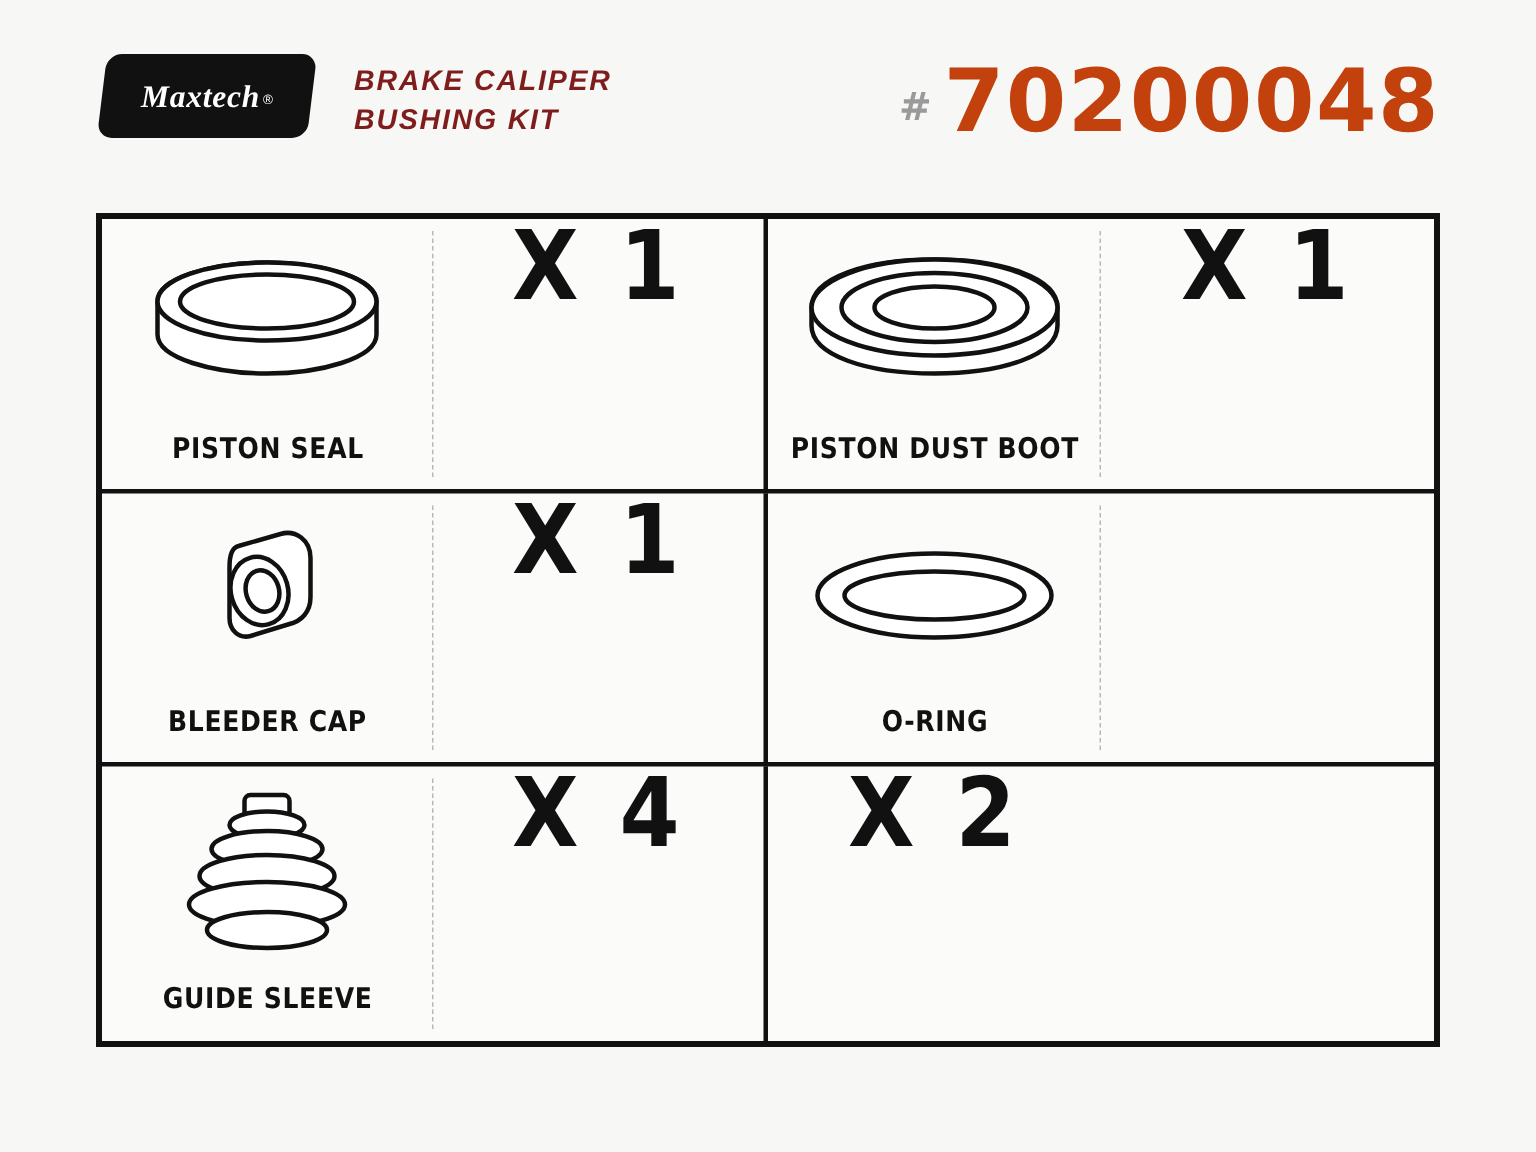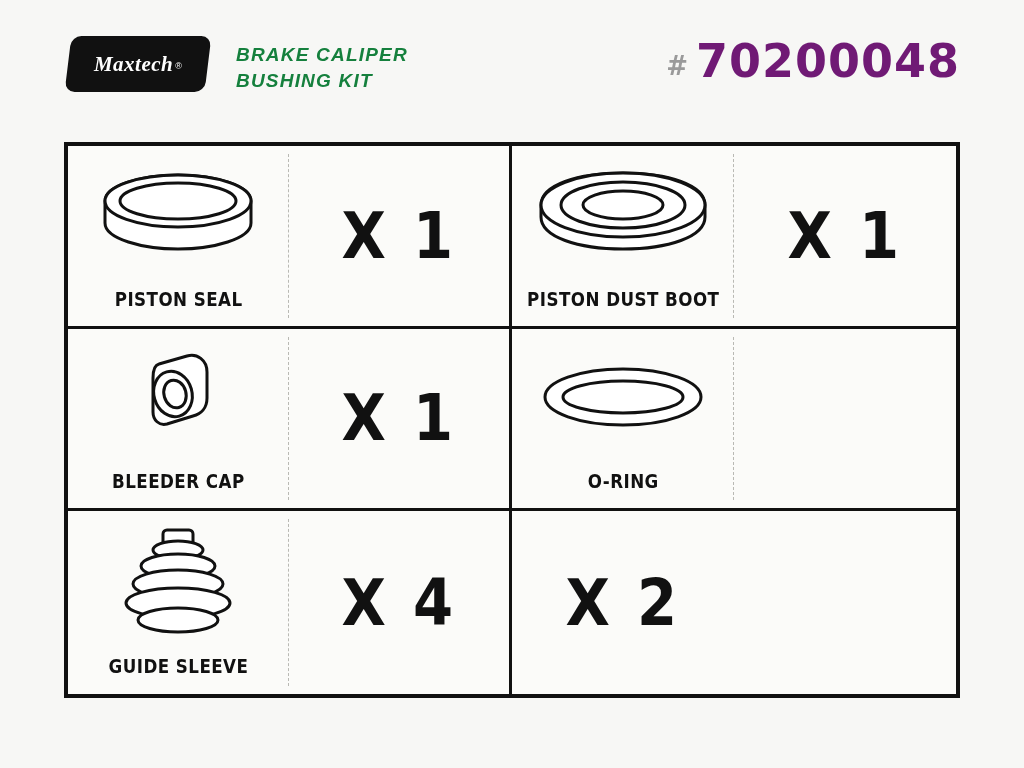--- a/index.html
+++ b/index.html
@@ -61,45 +61,45 @@
 
   .title-block {
     position: absolute;
     left: 236px;
     top: 42px;
     font-style: italic;
     font-weight: 700;
     font-size: 19px;
     letter-spacing: 1.2px;
     line-height: 26px;
-    color: #15803d;
+    color: #7f1d1d;
   }
 
   .partno {
     position: absolute;
     right: 64px;
     top: 38px;
     display: flex;
     align-items: center;
     gap: 8px;
   }
   .partno-hash {
     font-size: 26px;
     font-weight: 700;
     color: #9a9a9a;
     font-family: "DejaVu Sans", sans-serif;
     line-height: 1;
     padding-top: 10px;
   }
   .partno-num {
-    font-size: 46px;
+    font-size: 58px;
     font-weight: 700;
     letter-spacing: 1px;
     line-height: 1;
-    color: #701a75;
+    color: #c2410c;
     font-family: "DejaVu Sans", sans-serif;
   }
 
   
   .kit-table {
     position: absolute;
     left: 64px;
     top: 142px;
     width: 896px;
     height: 556px;
@@ -151,21 +151,20 @@
     font-weight: 700;
     font-size: 19px;
     letter-spacing: 0.5px;
     text-transform: uppercase;
     transform: scaleX(0.88);
     color: #111111;
     white-space: nowrap;
   }
   .qty-pane {
     display: flex;
-    align-items: center;
     justify-content: center;
   }
   .qty {
     font-family: "DejaVu Sans", sans-serif;
     font-weight: 700;
     font-size: 64px;
     letter-spacing: 4px;
     transform: scaleX(0.9);
     color: #111111;
     line-height: 1;

